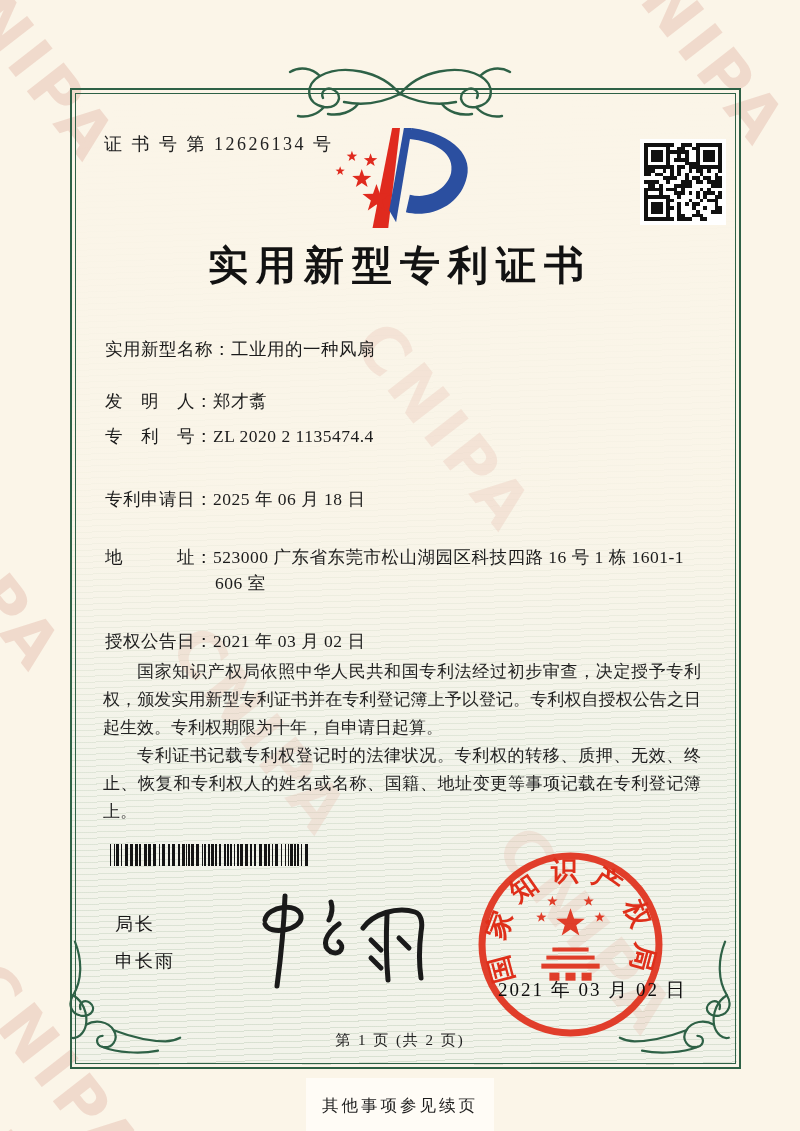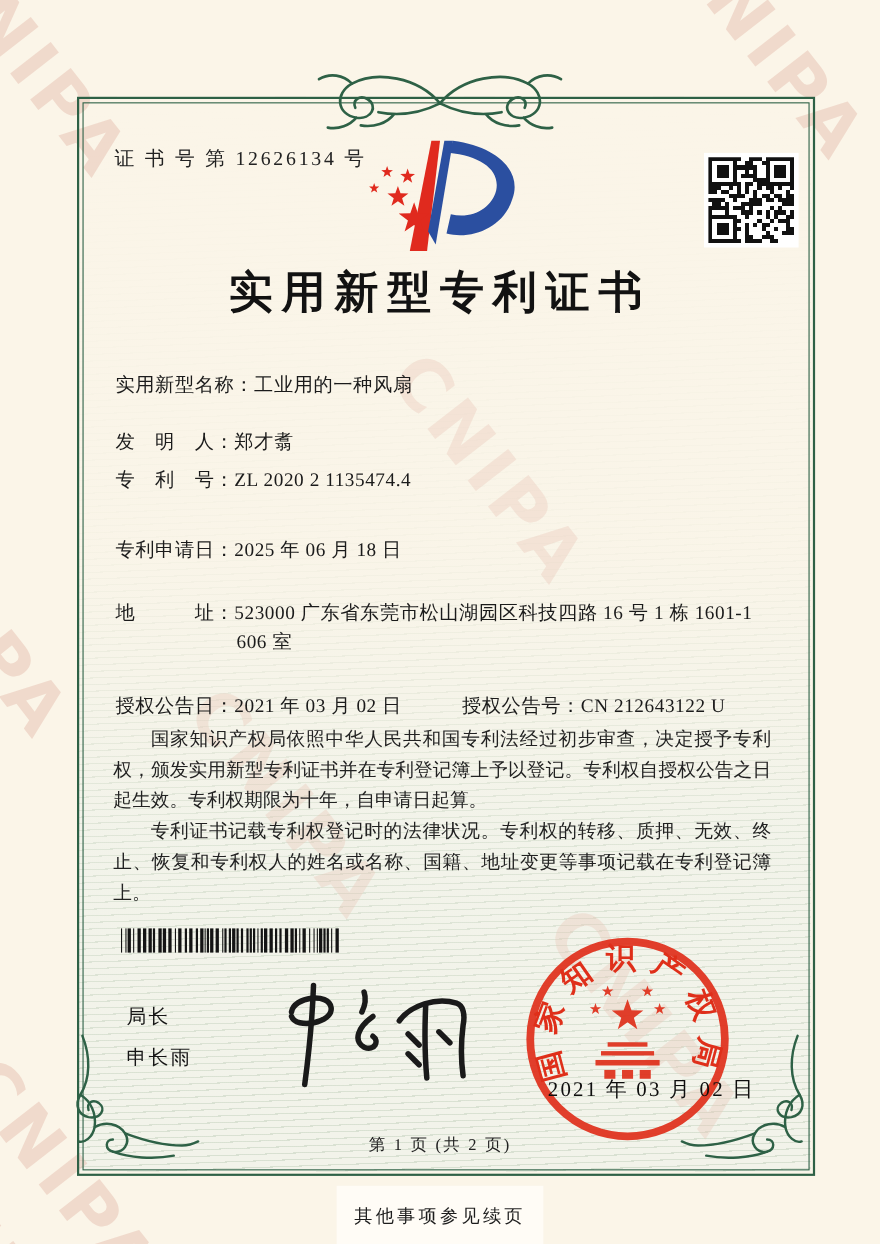--- a/index.html
+++ b/index.html
@@ -297,23 +297,20 @@
   </div>
   <div class="abs row" style="top:487px;">
     <span class="flabel">专利申请日：</span><span class="fvalue">2025 年 06 月 18 日</span>
   </div>
   <div class="abs row" style="top:544px;line-height:26px;">
     <span class="flabel">地　　　址：</span><span class="fvalue">523000 广东省东莞市松山湖园区科技四路 16 号 1 栋 1601-1</span>
     <span class="fvalue addr-line2">606 室</span>
   </div>
   <div class="abs row" style="top:629px;">
     <span class="flabel">授权公告日：</span><span class="fvalue">2021 年 03 月 02 日</span>
-    <span class="pair2">
-      <span class="flabel">授权公告号：</span><span class="fvalue">CN 212643122 U</span>
-    </span>
   </div>
 
   <div class="abs paras">
     <p>国家知识产权局依照中华人民共和国专利法经过初步审查，决定授予专利权，颁发实用新型专利证书并在专利登记簿上予以登记。专利权自授权公告之日起生效。专利权期限为十年，自申请日起算。</p>
     <p>专利证书记载专利权登记时的法律状况。专利权的转移、质押、无效、终止、恢复和专利权人的姓名或名称、国籍、地址变更等事项记载在专利登记簿上。</p>
   </div>
 
   <div class="abs barcode">
       <i style="left:0px;width:1px"></i>
       <i style="left:4px;width:1px"></i>

